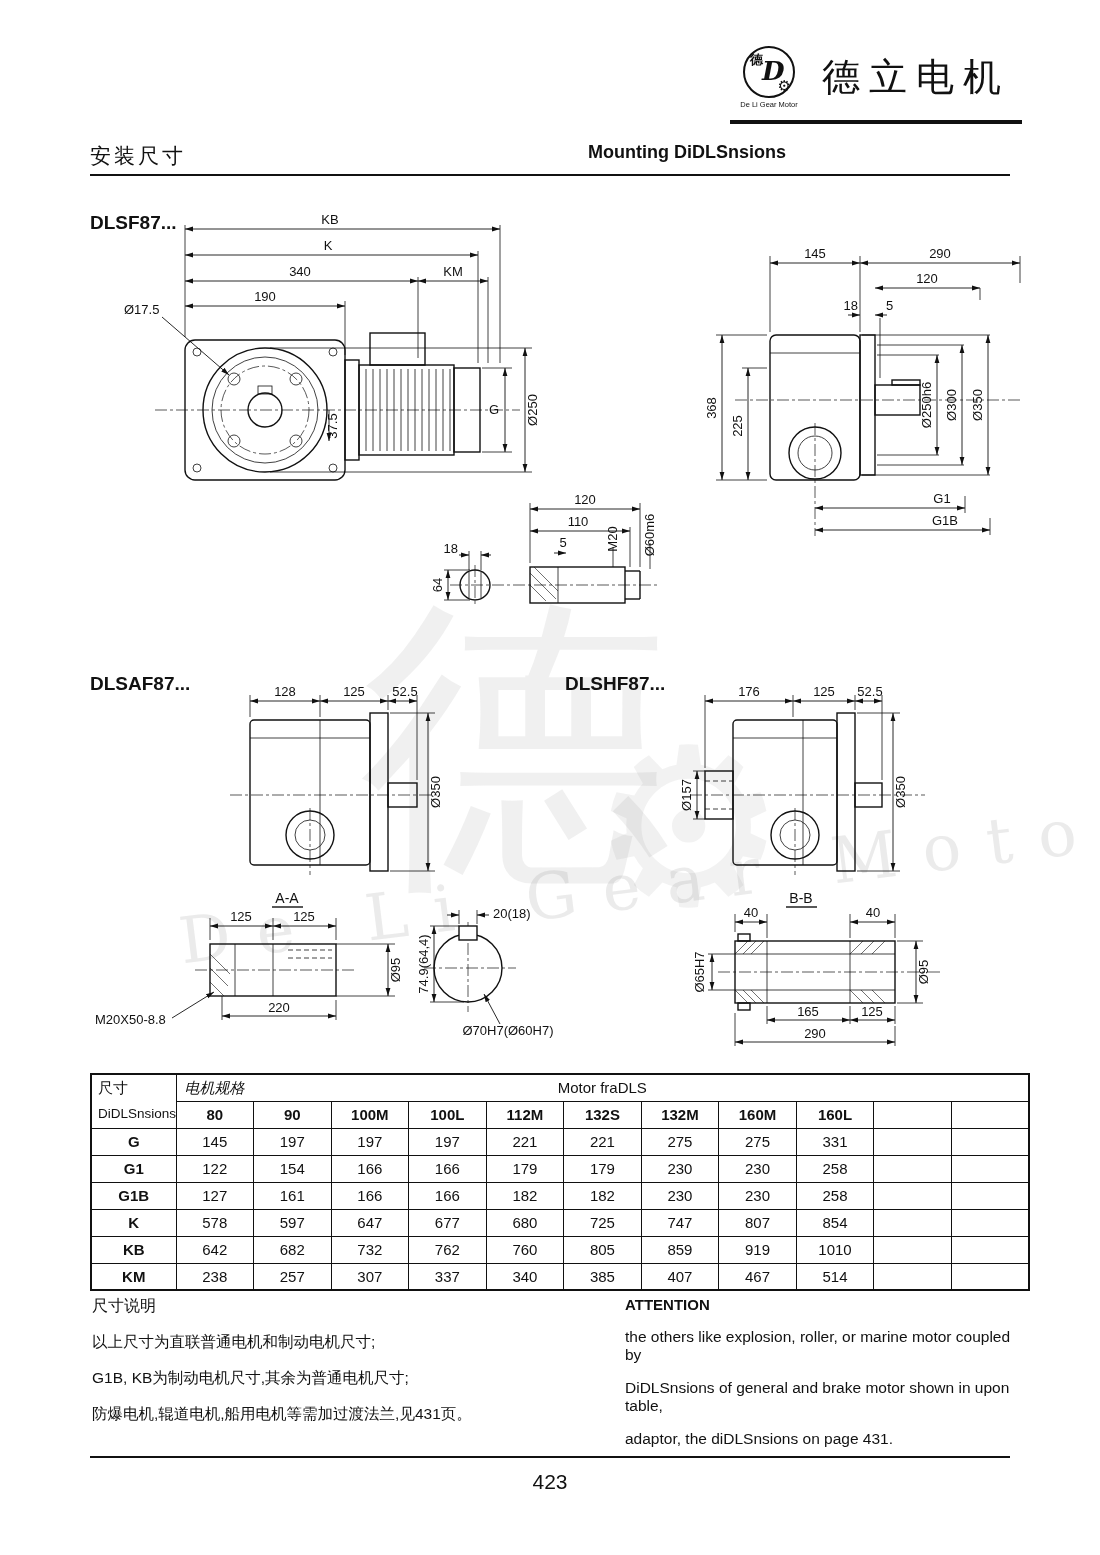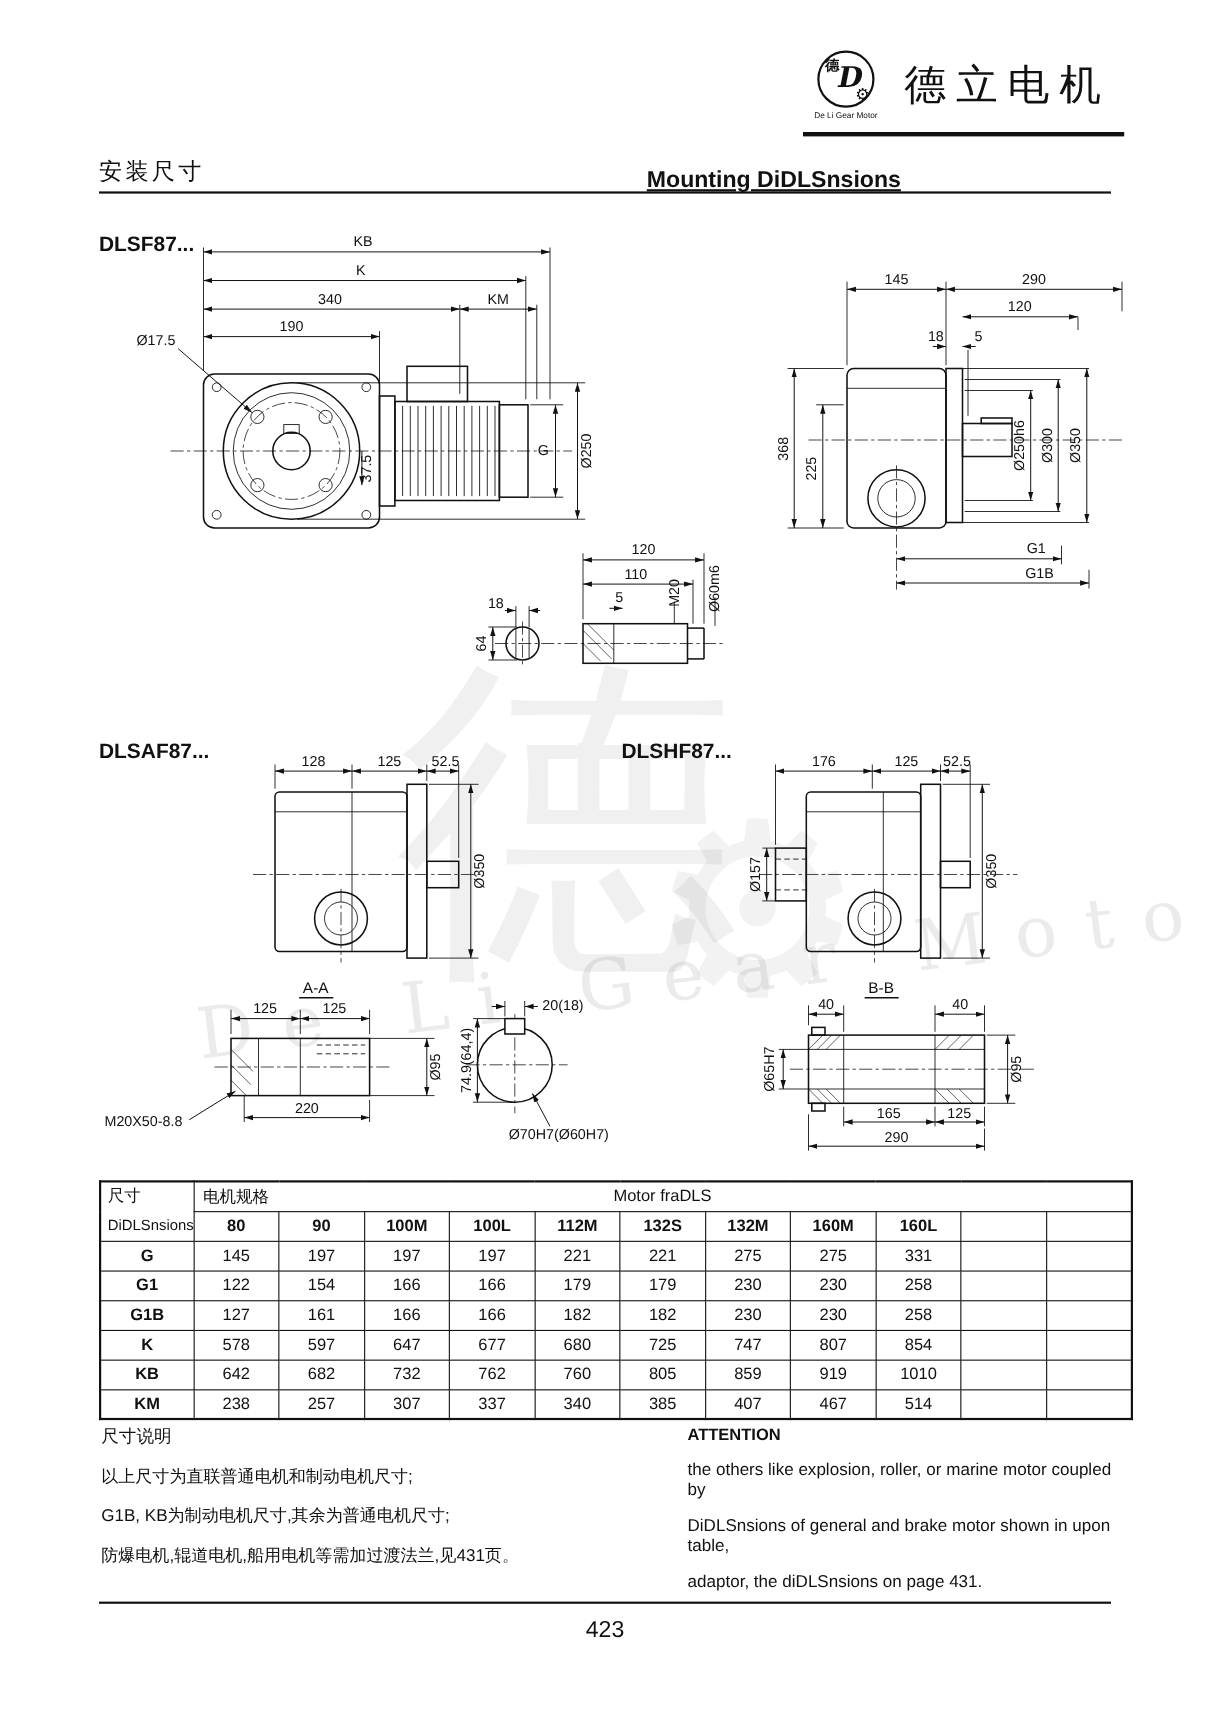--- a/index.html
+++ b/index.html
@@ -23,21 +23,21 @@
   .logo-circle { position:relative; width:52px; height:52px; border:2.5px solid #111; border-radius:50%; }
   .logo-de { position:absolute; left:5px; top:3px; font-size:13px; font-weight:bold; }
   .logo-d  { position:absolute; left:17px; top:8px; font-size:26px; font-weight:bold;
              font-family:"DejaVu Serif", serif; font-style:italic; }
   .logo-gear { position:absolute; right:2px; bottom:1px; font-size:15px; }
   .logo-caption { font-size:7.5px; margin-top:2px; white-space:nowrap; }
   .brand { font-size:38px; font-weight:normal; letter-spacing:9px; font-family:"DejaVu Serif", serif; margin-top:6px; white-space:nowrap; }
   .brand-rule { position:absolute; left:730px; top:120px; width:292px; height:4px; background:#111; z-index:2; }
 
   .title-cn { position:absolute; left:90px; top:142px; font-size:21px; letter-spacing:3px; z-index:2; }
-  .title-en { position:absolute; left:588px; top:152px; font-size:21px; font-weight:bold; z-index:2;text-decoration:underline; }
+  .title-en { position:absolute; left:588px; top:142px; font-size:18px; font-weight:bold; z-index:2; }
   .title-rule { position:absolute; left:90px; top:174px; width:920px; height:2px; background:#111; z-index:2; }
 
   .sec-label { position:absolute; font-size:19px; font-weight:bold; z-index:3; }
 
   
   svg.drawing { position:absolute; z-index:2; overflow:visible; }
   .part  { stroke:#111; stroke-width:1.4; fill:none; }
   .partw { stroke:#111; stroke-width:1.4; fill:#fff; }
   .thin  { stroke:#111; stroke-width:0.8; fill:none; }
   .dim   { stroke:#111; stroke-width:0.9; fill:none; }
@@ -54,21 +54,21 @@
                border-collapse:collapse; table-layout:fixed; border:2px solid #111;padding-left:24px; }
   .dim-table tr { height:27px; }
   .dim-table th, .dim-table td { border:1px solid #111; text-align:center; padding:0;
                font-size:15px; font-weight:normal; }
   .dim-table thead tr.frames th { font-weight:bold; }
   .dim-table tbody th { font-weight:bold; }
   .corner { text-align:left !important; padding-left:6px !important; }
   .corner .c1 { font-size:15px; height:26px; line-height:26px; }
   .corner .c2 { font-size:13.5px; height:26px; line-height:26px; }
   .spechead { position:relative; }
-  .spec { position:absolute; left:8px; top:4px; font-size:15px; }
+  .spec { position:absolute; left:8px; top:4px; font-size:15px;font-style:italic; }
   .motor { font-size:15px; }
 
   
   .notes { position:absolute; top:1296px; z-index:2; }
   .notes-title { font-size:16px; margin-bottom:6px; }
   .notes-title.en { font-weight:bold; font-size:15px; }
   .note-line { font-size:15.5px; margin-top:15px; }
 
   .footer-rule { position:absolute; left:90px; top:1456px; width:920px; height:2px; background:#111; z-index:2; }
   .page-number { position:absolute; left:0; right:0; top:1470px; text-align:center; font-size:21px; z-index:2; }

